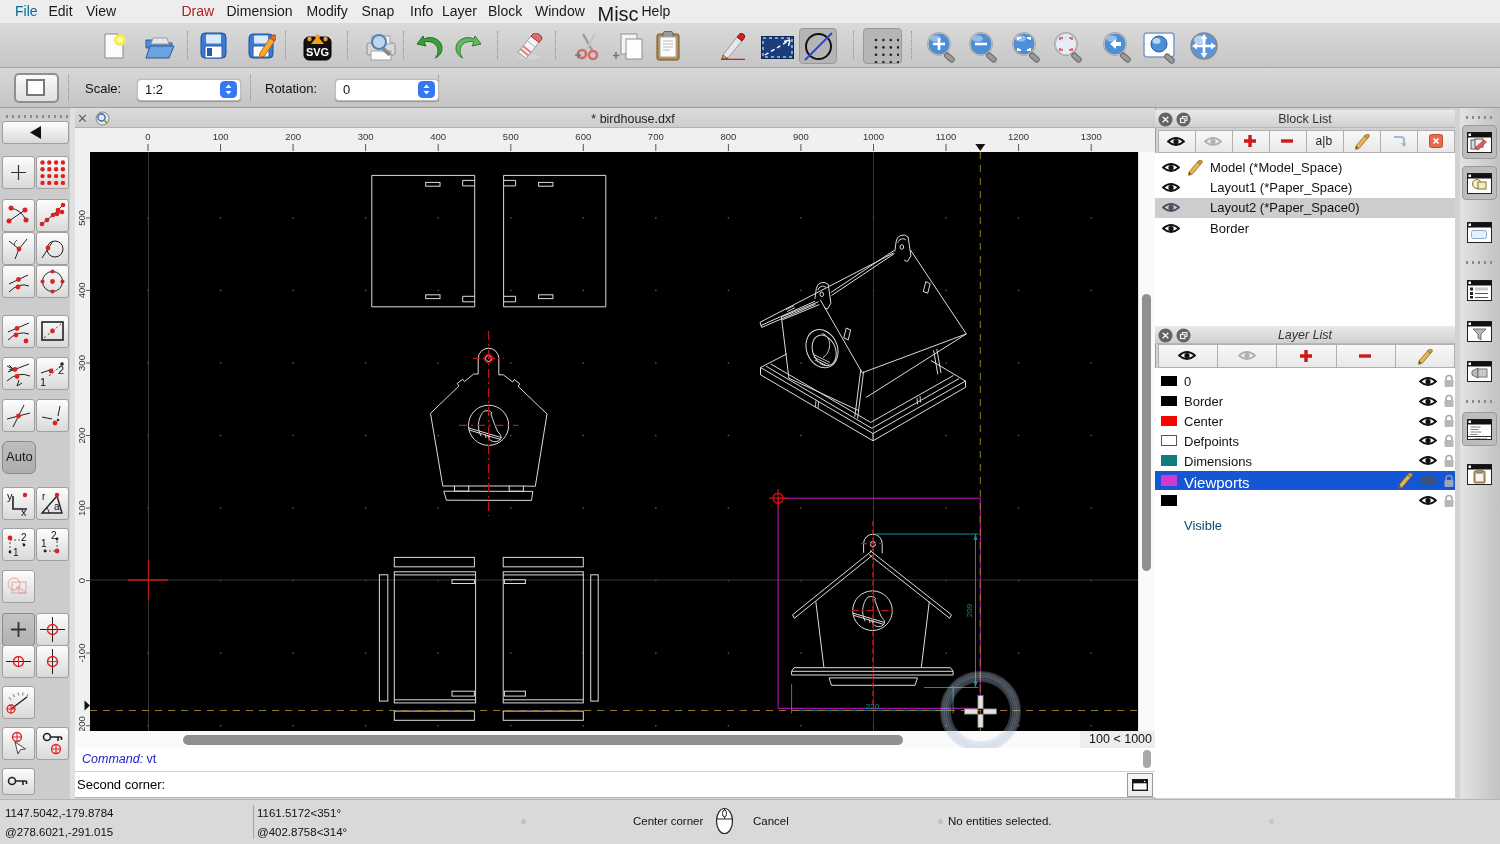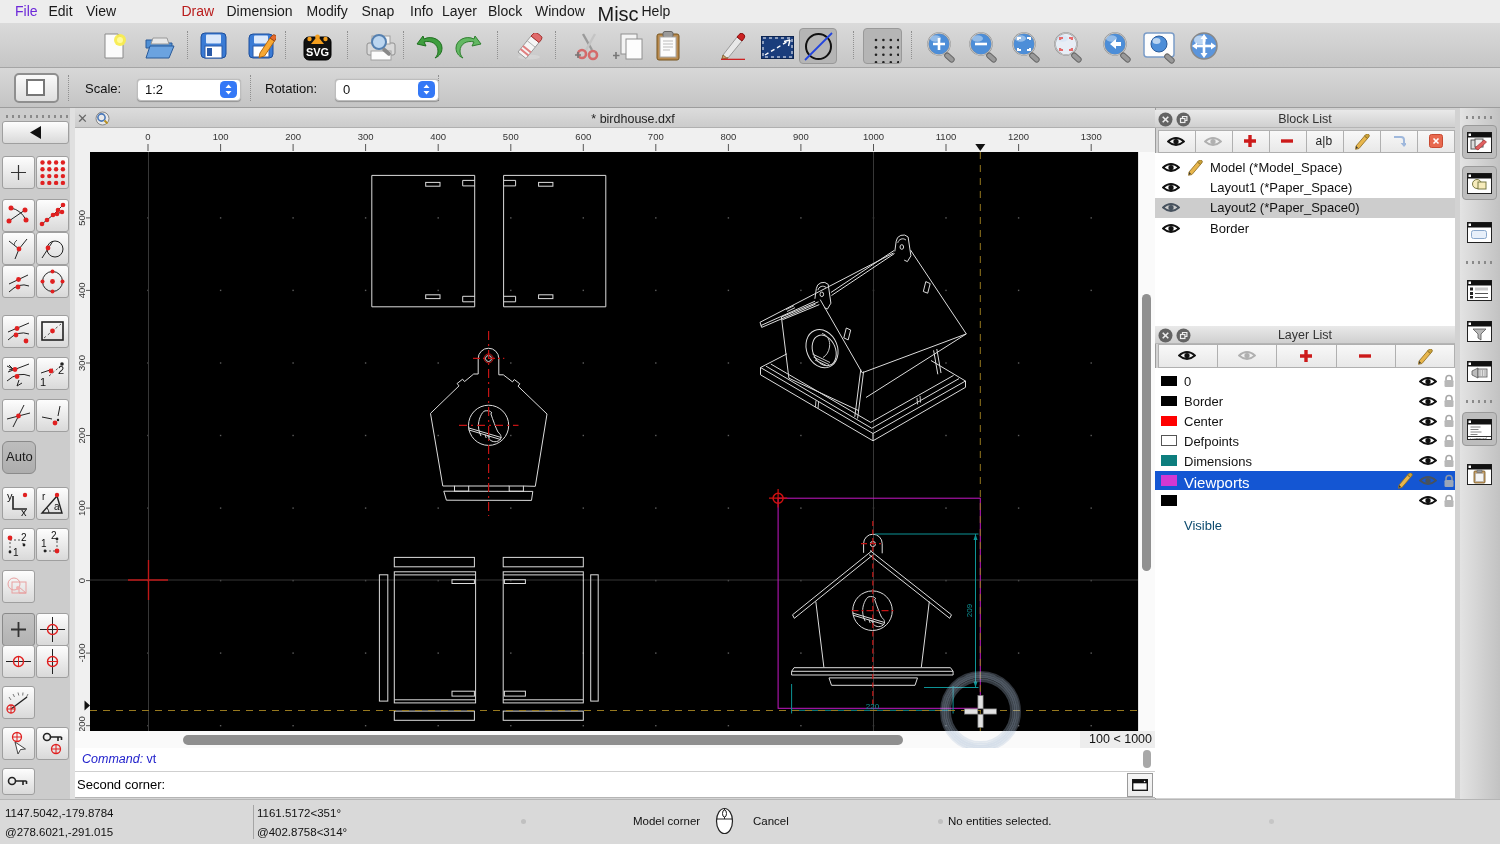--- a/index.html
+++ b/index.html
@@ -3,21 +3,21 @@
 html,body{margin:0;padding:0;}
 body{width:1500px;height:844px;overflow:hidden;font-family:"Liberation Sans",sans-serif;position:relative;background:#d4d4d4;}
 .abs{position:absolute;}
 .btn{position:absolute;border:1px solid #9f9f9f;border-radius:3px;background:linear-gradient(#fdfdfd,#d9d9d9);box-sizing:border-box;}
 .btn.pressed{background:linear-gradient(#c3c3c3,#b2b2b2);border-color:#8a8a8a;}
 .sep{position:absolute;border-left:1px dotted #8f8f8f;width:0;}
 svg{display:block;}
 </style></head><body>
 
 <div class="abs" style="left:0;top:0;width:1500px;height:23px;background:#ededed;border-bottom:1px solid #dcdcdc;"></div>
-<div class="abs" style="left:15px;top:3px;font-size:14px;color:#6d28d9;">File</div>
+<div class="abs" style="left:15px;top:3px;font-size:14px;color:#0369a1;">File</div>
 <div class="abs" style="left:48.5px;top:3px;font-size:14px;color:#1a1a1a;">Edit</div>
 <div class="abs" style="left:86px;top:3px;font-size:14px;color:#1a1a1a;">View</div>
 <div class="abs" style="left:130px;top:3px;font-size:14px;color:#b91c1c;margin-top:48px;">Select</div>
 <div class="abs" style="left:181.5px;top:3px;font-size:14px;color:#b91c1c;">Draw</div>
 <div class="abs" style="left:226.5px;top:3px;font-size:14px;color:#1a1a1a;">Dimension</div>
 <div class="abs" style="left:306.5px;top:3px;font-size:14px;color:#1a1a1a;">Modify</div>
 <div class="abs" style="left:361.5px;top:3px;font-size:14px;color:#1a1a1a;">Snap</div>
 <div class="abs" style="left:410px;top:3px;font-size:14px;color:#1a1a1a;">Info</div>
 <div class="abs" style="left:442px;top:3px;font-size:14px;color:#1a1a1a;">Layer</div>
 <div class="abs" style="left:488px;top:3px;font-size:14px;color:#1a1a1a;">Block</div>
@@ -809,21 +809,21 @@
     <path d="M1 5.5 Q9 -1.5 17 5.5 Q9 12.5 1 5.5 Z" fill="none" stroke="#47525e" stroke-width="1.7"></path>
     <circle cx="9" cy="5.5" r="2.6" fill="#47525e"></circle>
   </svg>
 <div class="abs" style="left:1210px;top:200.4px;font-size:13px;color:#111;">Layout2 (*Paper_Space0)</div>
 <svg class="abs" style="left:1162px;top:222.59999999999997px" width="18" height="11" viewBox="0 0 18 11">
     <path d="M1 5.5 Q9 -1.5 17 5.5 Q9 12.5 1 5.5 Z" fill="none" stroke="#111" stroke-width="1.7"></path>
     <circle cx="9" cy="5.5" r="2.6" fill="#111"></circle>
   </svg>
 <div class="abs" style="left:1210px;top:220.6px;font-size:13px;color:#111;">Border</div>
 <div class="abs" style="left:1155px;top:326px;width:300px;height:18px;background:linear-gradient(#e9e9e9,#d0d0d0);border-bottom:1px solid #b5b5b5;box-sizing:border-box;"></div>
-<div class="abs" style="left:1155px;top:328px;width:300px;text-align:center;font-size:12.5px;color:#333;">Layer List</div>
+<div class="abs" style="left:1155px;top:328px;width:300px;text-align:center;font-size:12.5px;color:#333;font-style:italic;">Layer List</div>
 <svg class="abs" style="left:1158.0px;top:327.5px" width="15" height="15" viewBox="-7.5 -7.5 15 15">
     <circle r="7" fill="#636363"></circle>
     <path d="M-2.8 -2.8 L2.8 2.8 M-2.8 2.8 L2.8 -2.8" stroke="#ededed" stroke-width="1.6"></path>
   </svg>
 <svg class="abs" style="left:1176.0px;top:327.5px" width="15" height="15" viewBox="-7.5 -7.5 15 15">
     <circle r="7" fill="#636363"></circle>
     <rect x="-3" y="-1" width="4.4" height="4" fill="none" stroke="#ededed" stroke-width="1.2"></rect>
     <path d="M-1 -1 v-2 h4.4 v4 h-2" fill="none" stroke="#ededed" stroke-width="1.2"></path>
   </svg>
 <div class="abs" style="left:1157.5px;top:344px;width:297px;height:24px;background:linear-gradient(#f8f8f8,#e8e8e8);border:1px solid #b0b0b0;box-sizing:border-box;"></div>
@@ -1002,21 +1002,21 @@
     <rect x="10" y="6" width="5" height="2.5" fill="#999" stroke="#666" stroke-width="0.6"></rect>
     <rect x="8.5" y="9.5" width="8" height="8" fill="#f4f4f4" stroke="#aaa" stroke-width="0.6"></rect>
   </svg>
 <div class="abs" style="left:0;top:799px;width:1500px;height:45px;background:#d9d9d9;border-top:1px solid #b5b5b5;box-sizing:border-box;"></div>
 <div class="abs" style="left:5px;top:807px;font-size:11.5px;color:#111;">1147.5042,-179.8784</div>
 <div class="abs" style="left:5px;top:826px;font-size:11.5px;color:#111;">@278.6021,-291.015</div>
 <div class="abs" style="left:253px;top:805px;width:1px;height:34px;background:#a5a5a5;"></div>
 <div class="abs" style="left:257px;top:807px;font-size:11.5px;color:#111;">1161.5172&lt;351°</div>
 <div class="abs" style="left:257px;top:826px;font-size:11.5px;color:#111;">@402.8758&lt;314°</div>
 <div class="abs" style="left:521px;top:819px;width:5px;height:5px;border-radius:3px;background:#c0c0c0;"></div>
-<div class="abs" style="left:633px;top:815px;font-size:11.5px;color:#111;">Model corner</div>
+<div class="abs" style="left:633px;top:815px;font-size:11.5px;color:#111;">Center corner</div>
 <svg class="abs" style="left:715px;top:807px" width="19" height="28" viewBox="0 0 19 28">
     <ellipse cx="9.5" cy="14" rx="8" ry="12.5" fill="#fff" stroke="#222" stroke-width="1.2"></ellipse>
     <path d="M9.5 1.5 V12 M1.5 12 H17.5" stroke="#222" stroke-width="1"></path>
     <ellipse cx="9.5" cy="6.5" rx="2" ry="3.5" fill="#fff" stroke="#222"></ellipse>
   </svg>
 <div class="abs" style="left:753px;top:815px;font-size:11.5px;color:#111;">Cancel</div>
 <div class="abs" style="left:938px;top:819px;width:5px;height:5px;border-radius:3px;background:#c0c0c0;"></div>
 <div class="abs" style="left:948px;top:815px;font-size:11.5px;color:#111;">No entities selected.</div>
 <div class="abs" style="left:1269px;top:819px;width:5px;height:5px;border-radius:3px;background:#c6c6c6;"></div>
 </body></html>

